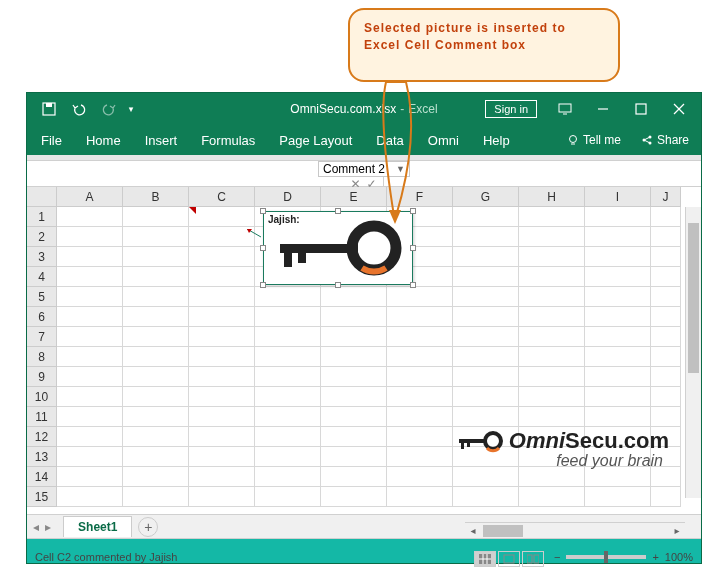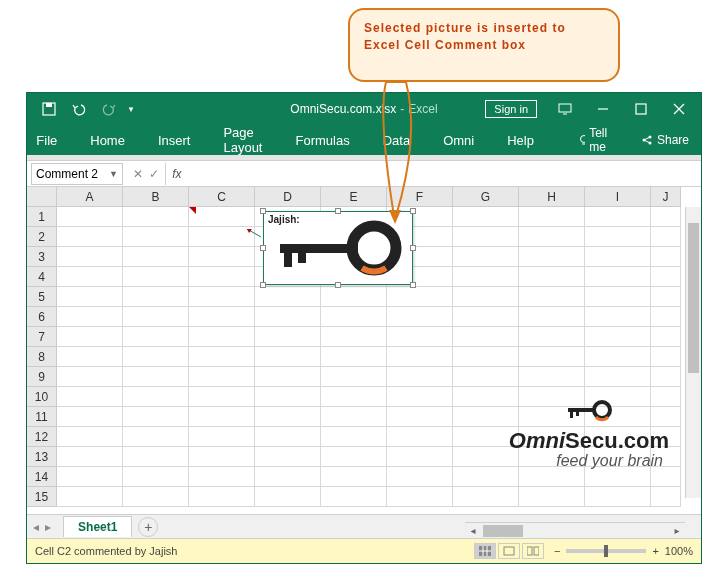--- a/index.html
+++ b/index.html
@@ -16,29 +16,29 @@
 .titlebar { height: 32px; background: #0f7d55; display: flex; align-items: center; color: #fff; font-size: 12px; position: relative; }
 .titlebar .qat { display: flex; align-items: center; gap: 2px; padding-left: 8px; }
 .titlebar .qat .tb-btn { width: 28px; height: 28px; display: flex; align-items: center; justify-content: center; }
 .titlebar .title { position: absolute; left: 50%; transform: translateX(-50%); display: flex; align-items: center; gap: 4px; }
 .titlebar .title .fname { color: #fff; }
 .titlebar .title .app { color: #b9e0cf; }
 .titlebar .right { margin-left: auto; display: flex; align-items: center; gap: 2px; padding-right: 4px; }
 .titlebar .signin { border: 1px solid #fff; padding: 2px 8px; font-size: 11px; margin-right: 8px; }
 .titlebar .win-btn { width: 36px; height: 28px; display: flex; align-items: center; justify-content: center; }
 
-.ribbon-tabs { height: 30px; background: #0f7d55; display: flex; align-items: center; padding: 0 4px; gap: 13px; color: #fff; font-size: 13px; justify-content: flex-end; }
+.ribbon-tabs { height: 30px; background: #0f7d55; display: flex; align-items: center; padding: 0 4px; gap: 4px; color: #fff; font-size: 13px; }
 .ribbon-tabs .tab { padding: 6px 10px; cursor: pointer; }
 .ribbon-tabs .tab.file { }
 .ribbon-tabs .spacer { flex: 1; }
 .ribbon-tabs .tellme, .ribbon-tabs .share { display: flex; align-items: center; gap: 4px; padding: 0 8px; font-size: 12px; }
 
 .ribbon-area { height: 6px; background: #e6e6e6; border-bottom: 1px solid #d0d0d0; }
 
-.formula-bar { height: 26px; display: flex; align-items: center; border-bottom: 1px solid #d0d0d0; font-size: 12px; }
+.formula-bar { height: 26px; display: flex; align-items: center; border-bottom: 1px solid #d0d0d0; font-size: 12px; flex-direction: column; }
 .namebox { width: 92px; height: 22px; border: 1px solid #c8c8c8; margin: 0 4px; padding: 0 4px; display: flex; align-items: center; justify-content: space-between; }
 .namebox .dd { color: #666; font-size: 9px; }
 .fb-btns { display: flex; align-items: center; gap: 6px; color: #888; padding: 0 6px; border-right: 1px solid #d0d0d0; height: 22px; }
 .fx { font-style: italic; color: #555; padding: 0 6px; }
 .formula-input { flex: 1; height: 22px; padding: 0 4px; }
 
 .grid-wrap { flex: 1; position: relative; overflow: hidden; background: #fff; }
 .corner { position: absolute; left: 0; top: 0; width: 30px; height: 20px; background: #e8e8e8; border-right: 1px solid #ccc; border-bottom: 1px solid #ccc; }
 .col-headers { position: absolute; left: 30px; top: 0; right: 16px; height: 20px; display: flex; }
 .col-h { width: 66px; background: #e8e8e8; border-right: 1px solid #ccc; border-bottom: 1px solid #ccc; text-align: center; font-size: 12px; line-height: 20px; color: #333; }
@@ -67,32 +67,32 @@
 .comment-box .h-bm { left: 50%; bottom: -4px; margin-left: -3px; }
 .comment-box .h-br { right: -4px; bottom: -4px; }
 .comment-author { position: absolute; left: 4px; top: 2px; font-size: 10px; font-weight: bold; color: #222; z-index: 2; }
 .comment-tri { position: absolute; left: 162px; top: 20px; width: 0; height: 0; border-left: 7px solid transparent; border-top: 7px solid #c00000; }
 .comment-arrow { position: absolute; left: 220px; top: 42px; }
 
 .key-svg { position: absolute; left: 6px; top: 8px; }
 
 
 .watermark { position: absolute; right: 32px; bottom: 44px; text-align: right; }
-.watermark .brand { font-size: 22px; font-weight: bold; color: #222; display: flex; align-items: center; justify-content: flex-start; gap: 6px; flex-direction: column; }
+.watermark .brand { font-size: 22px; font-weight: bold; color: #222; display: flex; align-items: center; justify-content: flex-start; gap: 6px; }
 .watermark .brand .o { font-style: italic; }
 .watermark .tag { font-size: 16px; color: #555; font-style: italic; margin-top: -2px; padding-right: 6px; }
 
 
 .sheet-bar { height: 24px; background: #f0f0f0; border-top: 1px solid #d0d0d0; display: flex; align-items: center; font-size: 12px; position: relative; }
 .sheet-nav { display: flex; padding: 0 6px; color: #888; gap: 6px; }
 .sheet-tab { background: #fff; padding: 3px 14px; border: 1px solid #ccc; border-bottom: none; font-weight: bold; color: #0a6b47; margin-left: 6px; }
 .sheet-add { width: 20px; height: 20px; border: 1px solid #ccc; border-radius: 10px; display: flex; align-items: center; justify-content: center; margin-left: 6px; color: #666; font-size: 14px; }
 
 
-.status-bar { height: 22px; background: #fef9c3; border-top: 1px solid #d0d0d0; display: flex; align-items: center; font-size: 11px; color: #444; padding: 12px 8px; }
+.status-bar { height: 22px; background: #14b8a6; border-top: 1px solid #d0d0d0; display: flex; align-items: flex-start; font-size: 11px; color: #444; padding: 12px 8px; }
 .status-bar .status-text { flex: 1; }
 .status-bar .views { display: flex; gap: 2px; margin-right: 10px; }
 .status-bar .view-btn { width: 22px; height: 16px; border: 1px solid #ccc; display: flex; align-items: center; justify-content: center; font-size: 10px; color: #666; }
 .status-bar .view-btn.active { background: #d0d0d0; }
 .status-bar .zoom { display: flex; align-items: center; gap: 6px; }
 .status-bar .zoom .slider { width: 80px; height: 4px; background: #ccc; position: relative; }
 .status-bar .zoom .slider .knob { position: absolute; left: 38px; top: -4px; width: 4px; height: 12px; background: #666; }
 </style>
 </head>
 <body>
@@ -158,22 +158,22 @@
             <line x1="11" y1="1" x2="1" y2="11" stroke="#fff" stroke-width="1.3"></line>
           </svg>
       </div>
     </div>
   </div>
 
   <div class="ribbon-tabs">
     <div class="tab file">File</div>
     <div class="tab">Home</div>
     <div class="tab">Insert</div>
+    <div class="tab">Formulas</div>
     <div class="tab">Page Layout</div>
-    <div class="tab">Formulas</div>
     <div class="tab">Data</div>
     <div class="tab">Omni</div>
     <div class="tab">Help</div>
     <div class="spacer"></div>
     <div class="tellme">
       <svg width="12" height="12">
           <circle cx="6" cy="5" r="3.5" fill="none" stroke="#fff"></circle>
           <line x1="4" y1="10" x2="8" y2="10" stroke="#fff"></line>
         </svg>
       <span>Tell me</span>

